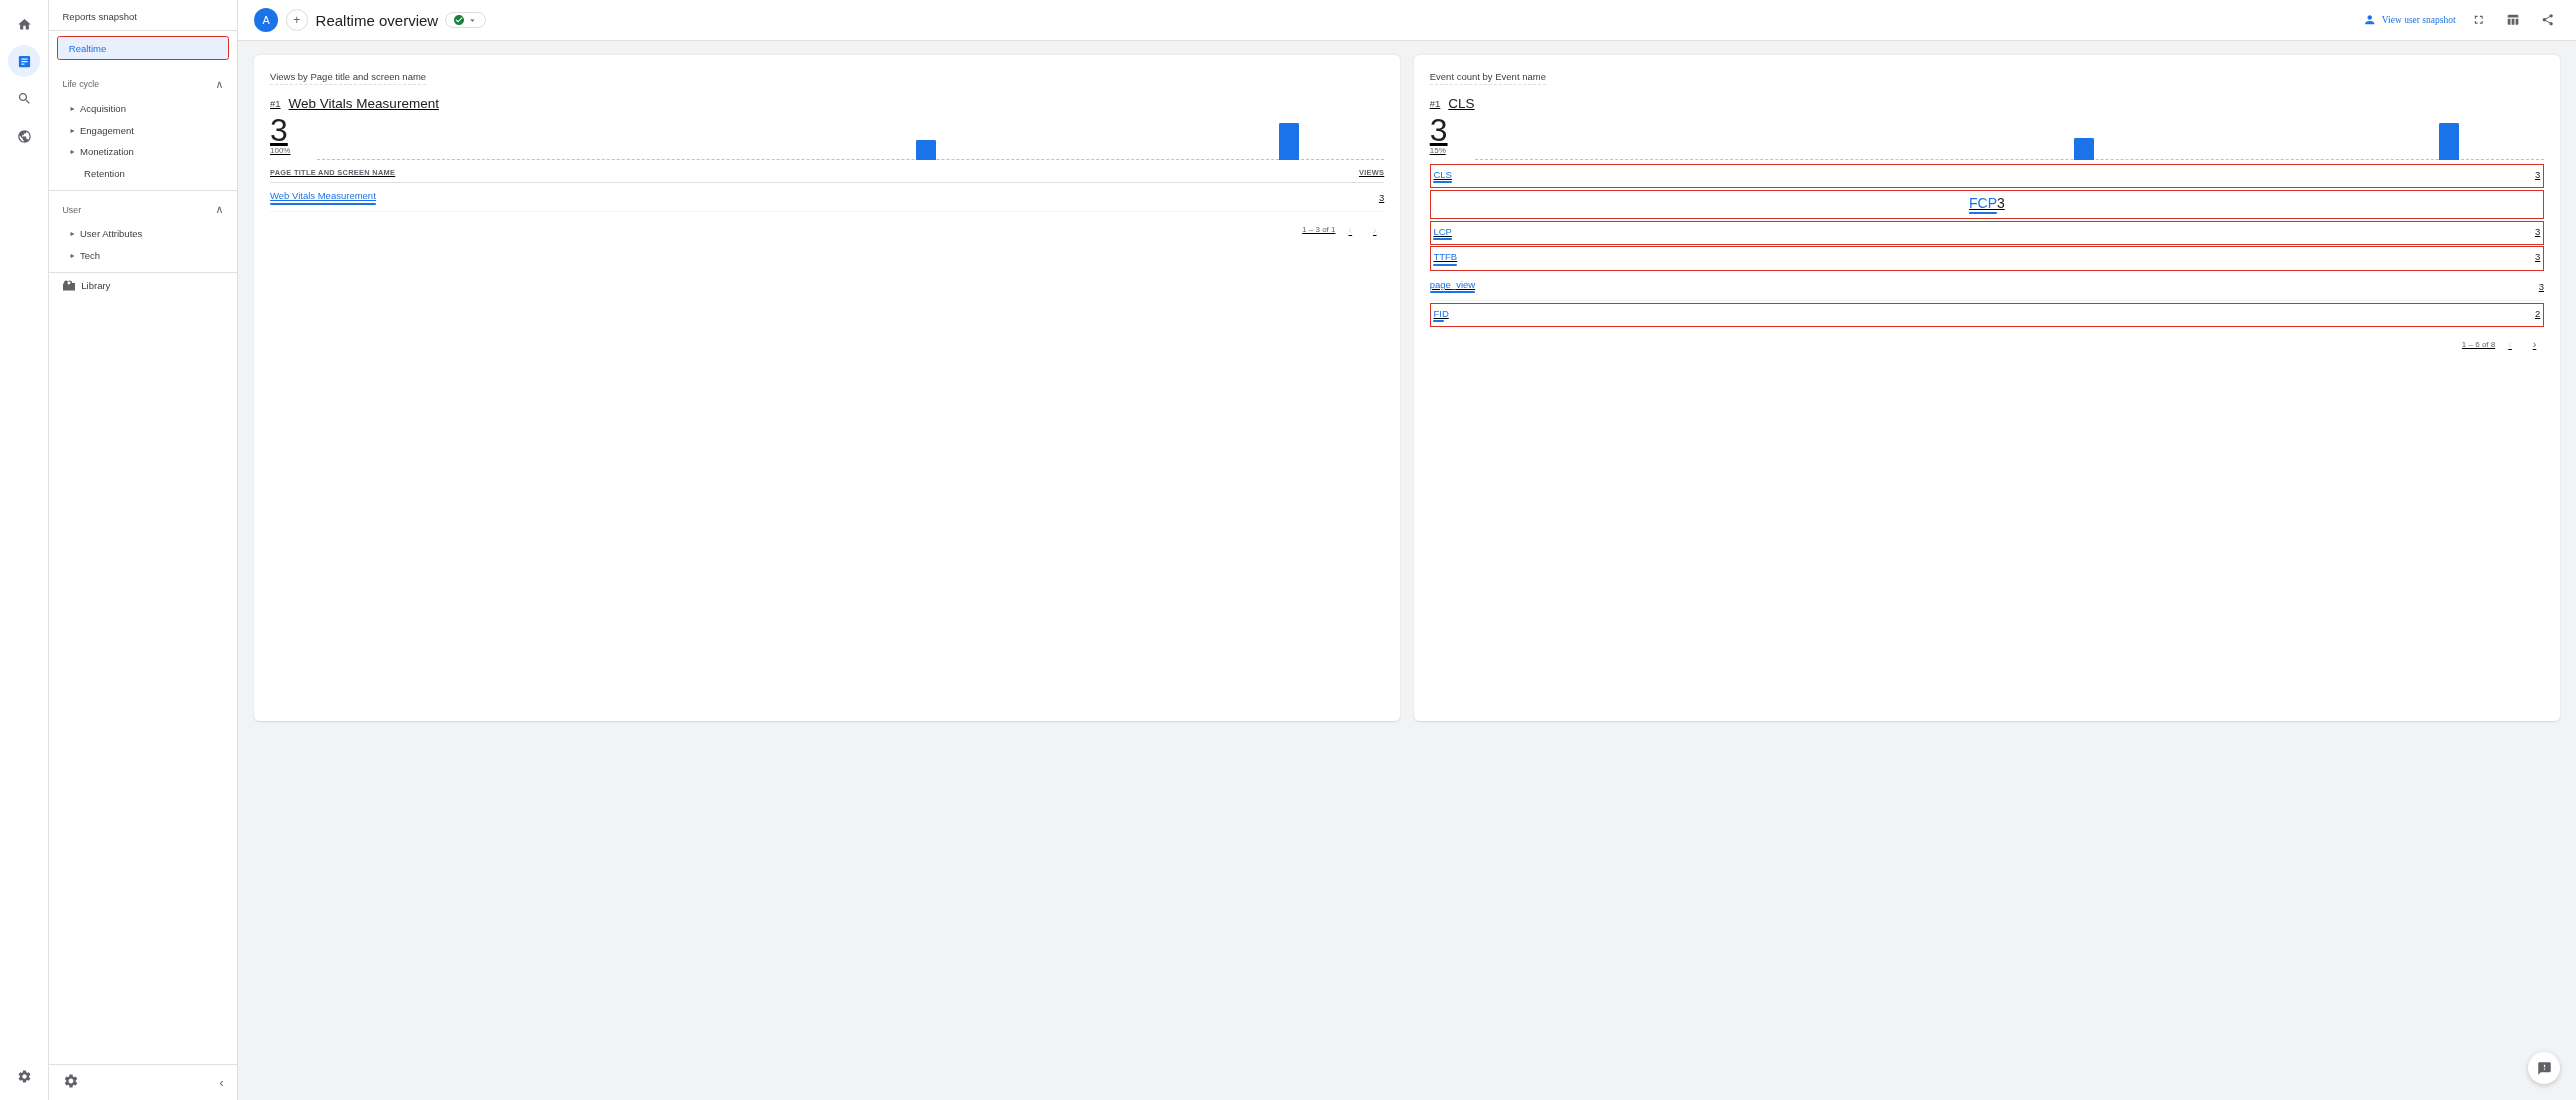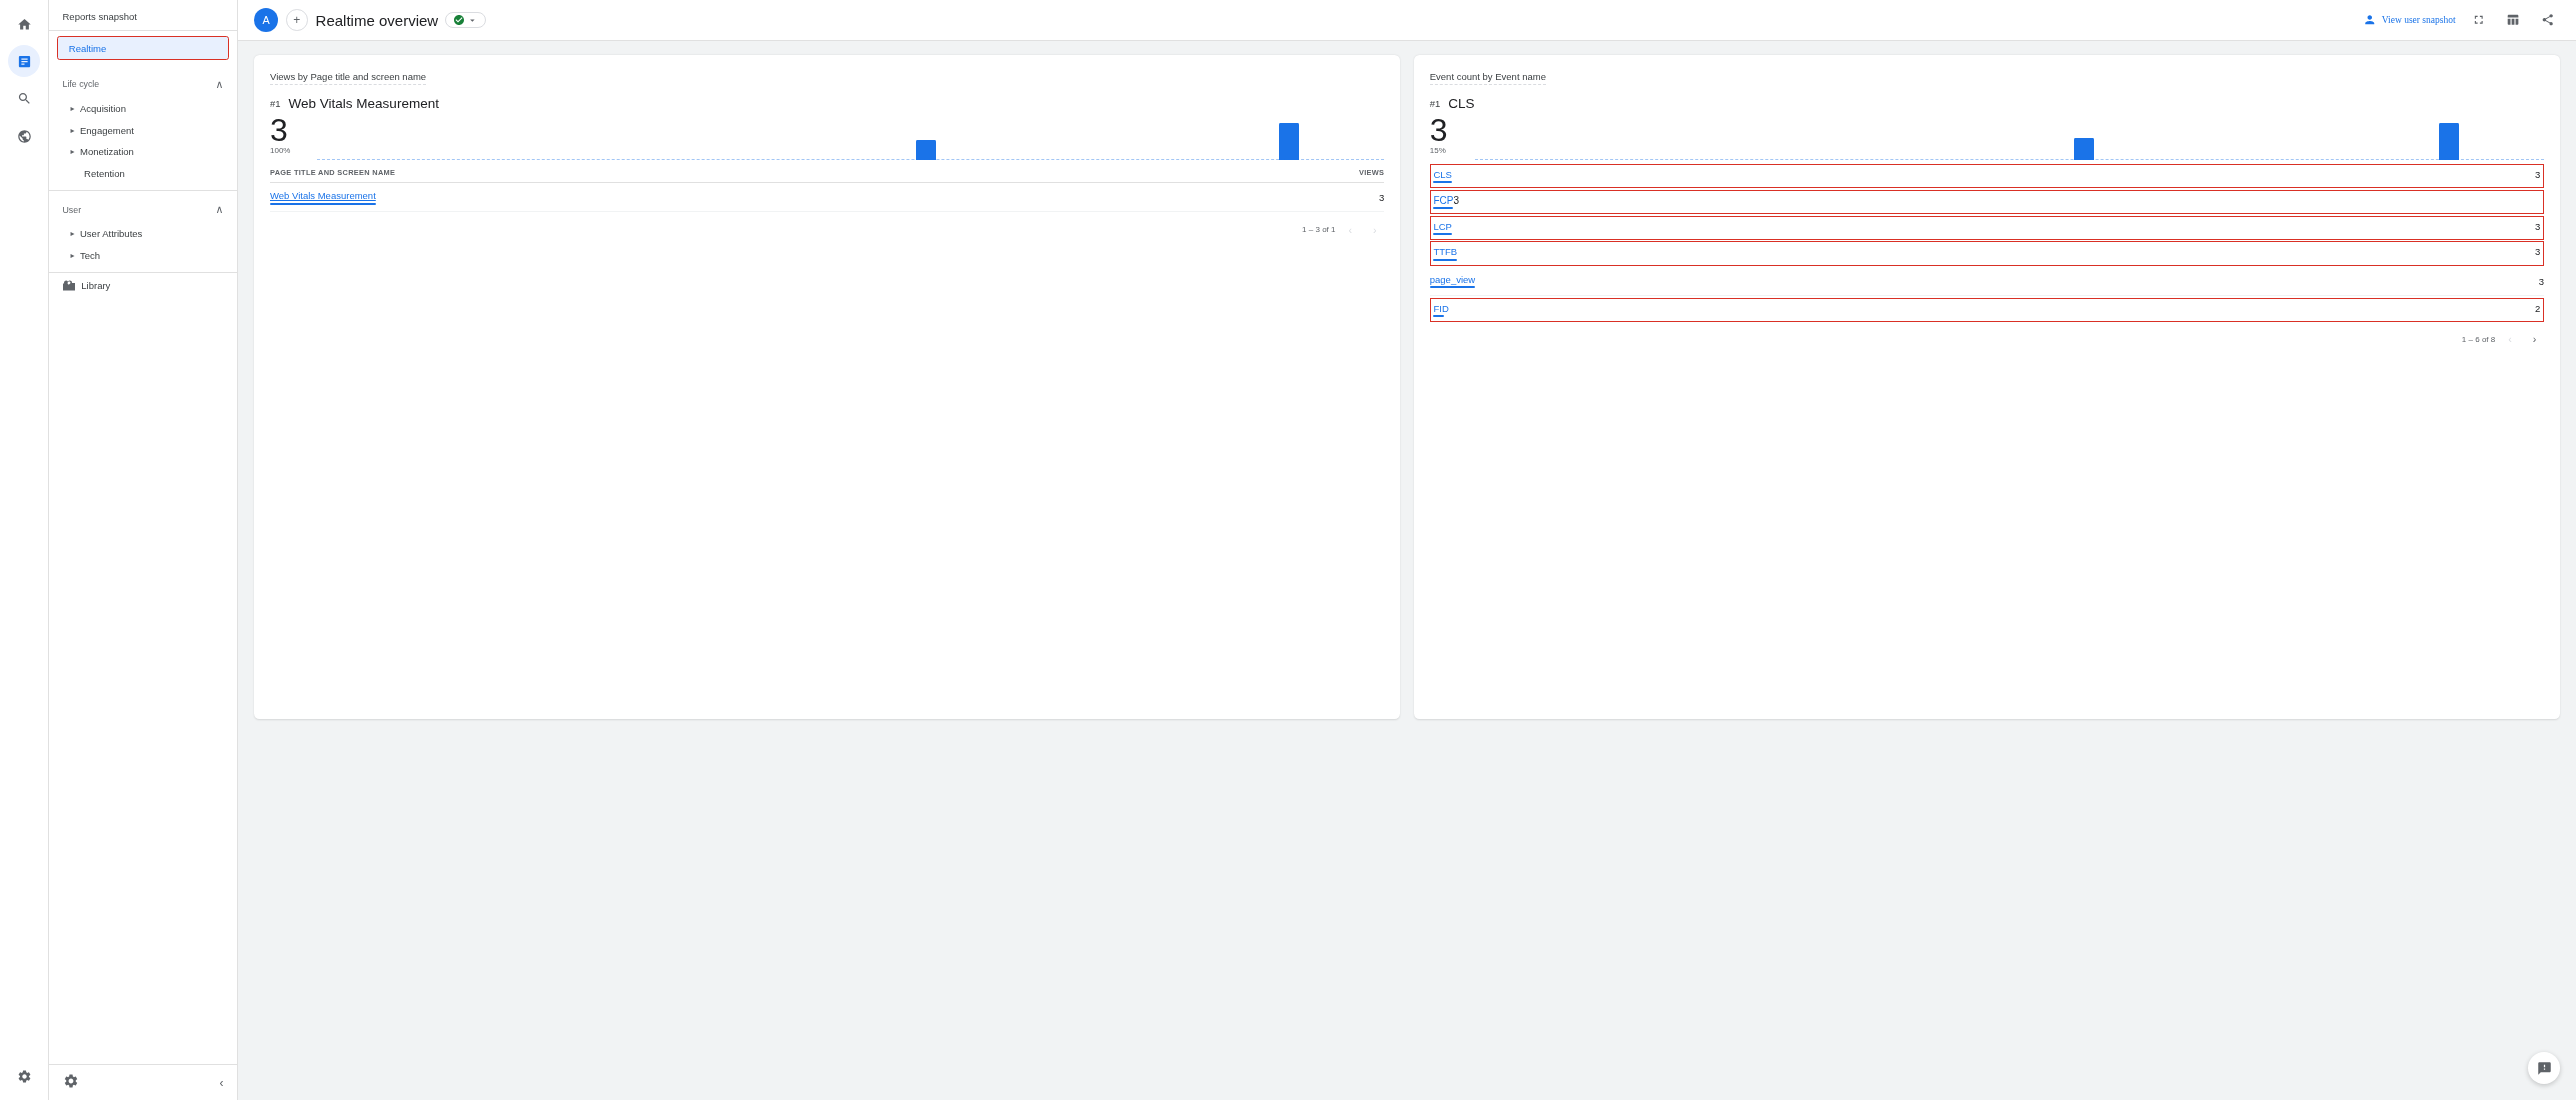--- a/index.html
+++ b/index.html
@@ -192,20 +192,21 @@
 
     
     .content-area {
       flex: 1;
       padding: 13.5px 16px;
       overflow-y: auto;
       display: grid;
       grid-template-columns: 1fr 1fr;
       grid-template-rows: auto auto;
       gap: 13.5px;
+      text-decoration: underline;
     }
 
     
     .card {
       background: #fff;
       border-radius: 5.4px;
       padding: 16px;
       box-shadow: 0 0.7px 2px rgba(0,0,0,0.12);
       position: relative;
     }
@@ -588,21 +589,21 @@
         <div style="display:flex; justify-content:space-between; font-size:9.5px; color:#202124;">
           <div>
             <div style="color:#1a73e8; cursor:pointer;">CLS</div>
             <div class="row-bar" style="width:100%"></div>
           </div>
           <div>3</div>
         </div>
       </div>
       
       <div style="border: 1.4px solid #d93025; padding: 4px 2.7px; margin: 1.4px 0;">
-        <div style="display:flex; justify-content:flex-start; font-size:10px; color:#202124;">
+        <div style="display:flex; justify-content:center; font-size:14px; color:#202124;">
           <div>
             <div style="color:#1a73e8; cursor:pointer;">FCP</div>
             <div class="row-bar" style="width:100%"></div>
           </div>
           <div>3</div>
         </div>
       </div>
       
       <div style="border: 1.4px solid #d93025; padding: 4px 2.7px; margin: 1.4px 0;">
         <div style="display:flex; justify-content:space-between; font-size:9.5px; color:#202124;">

